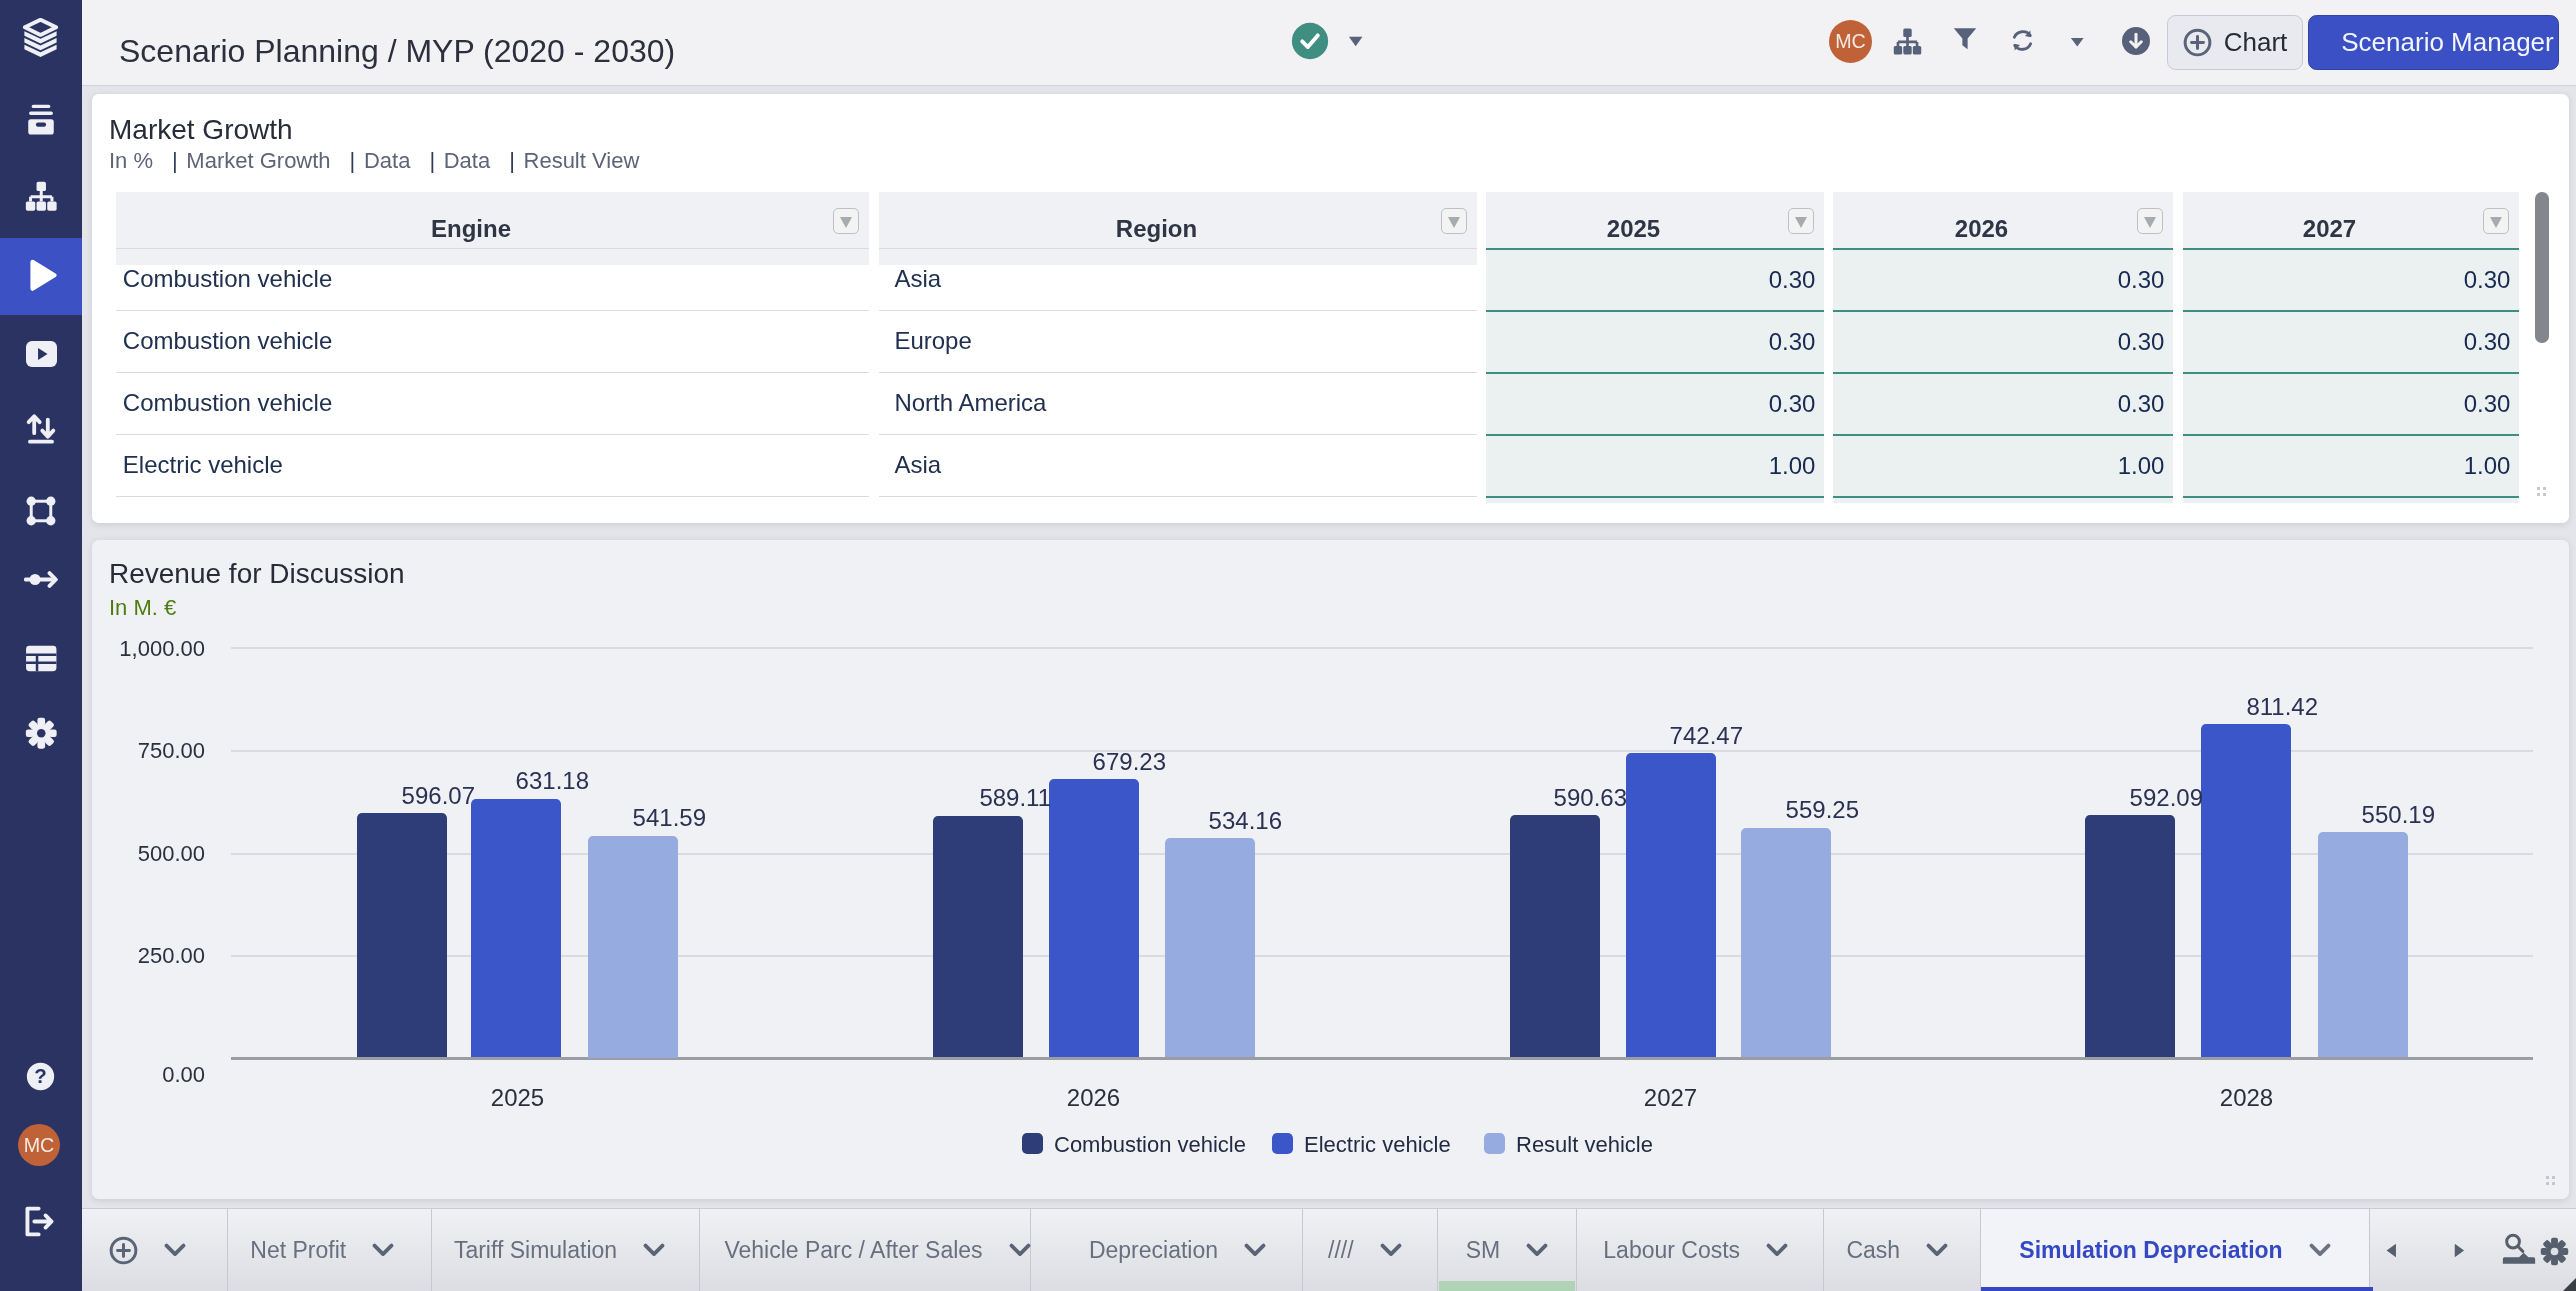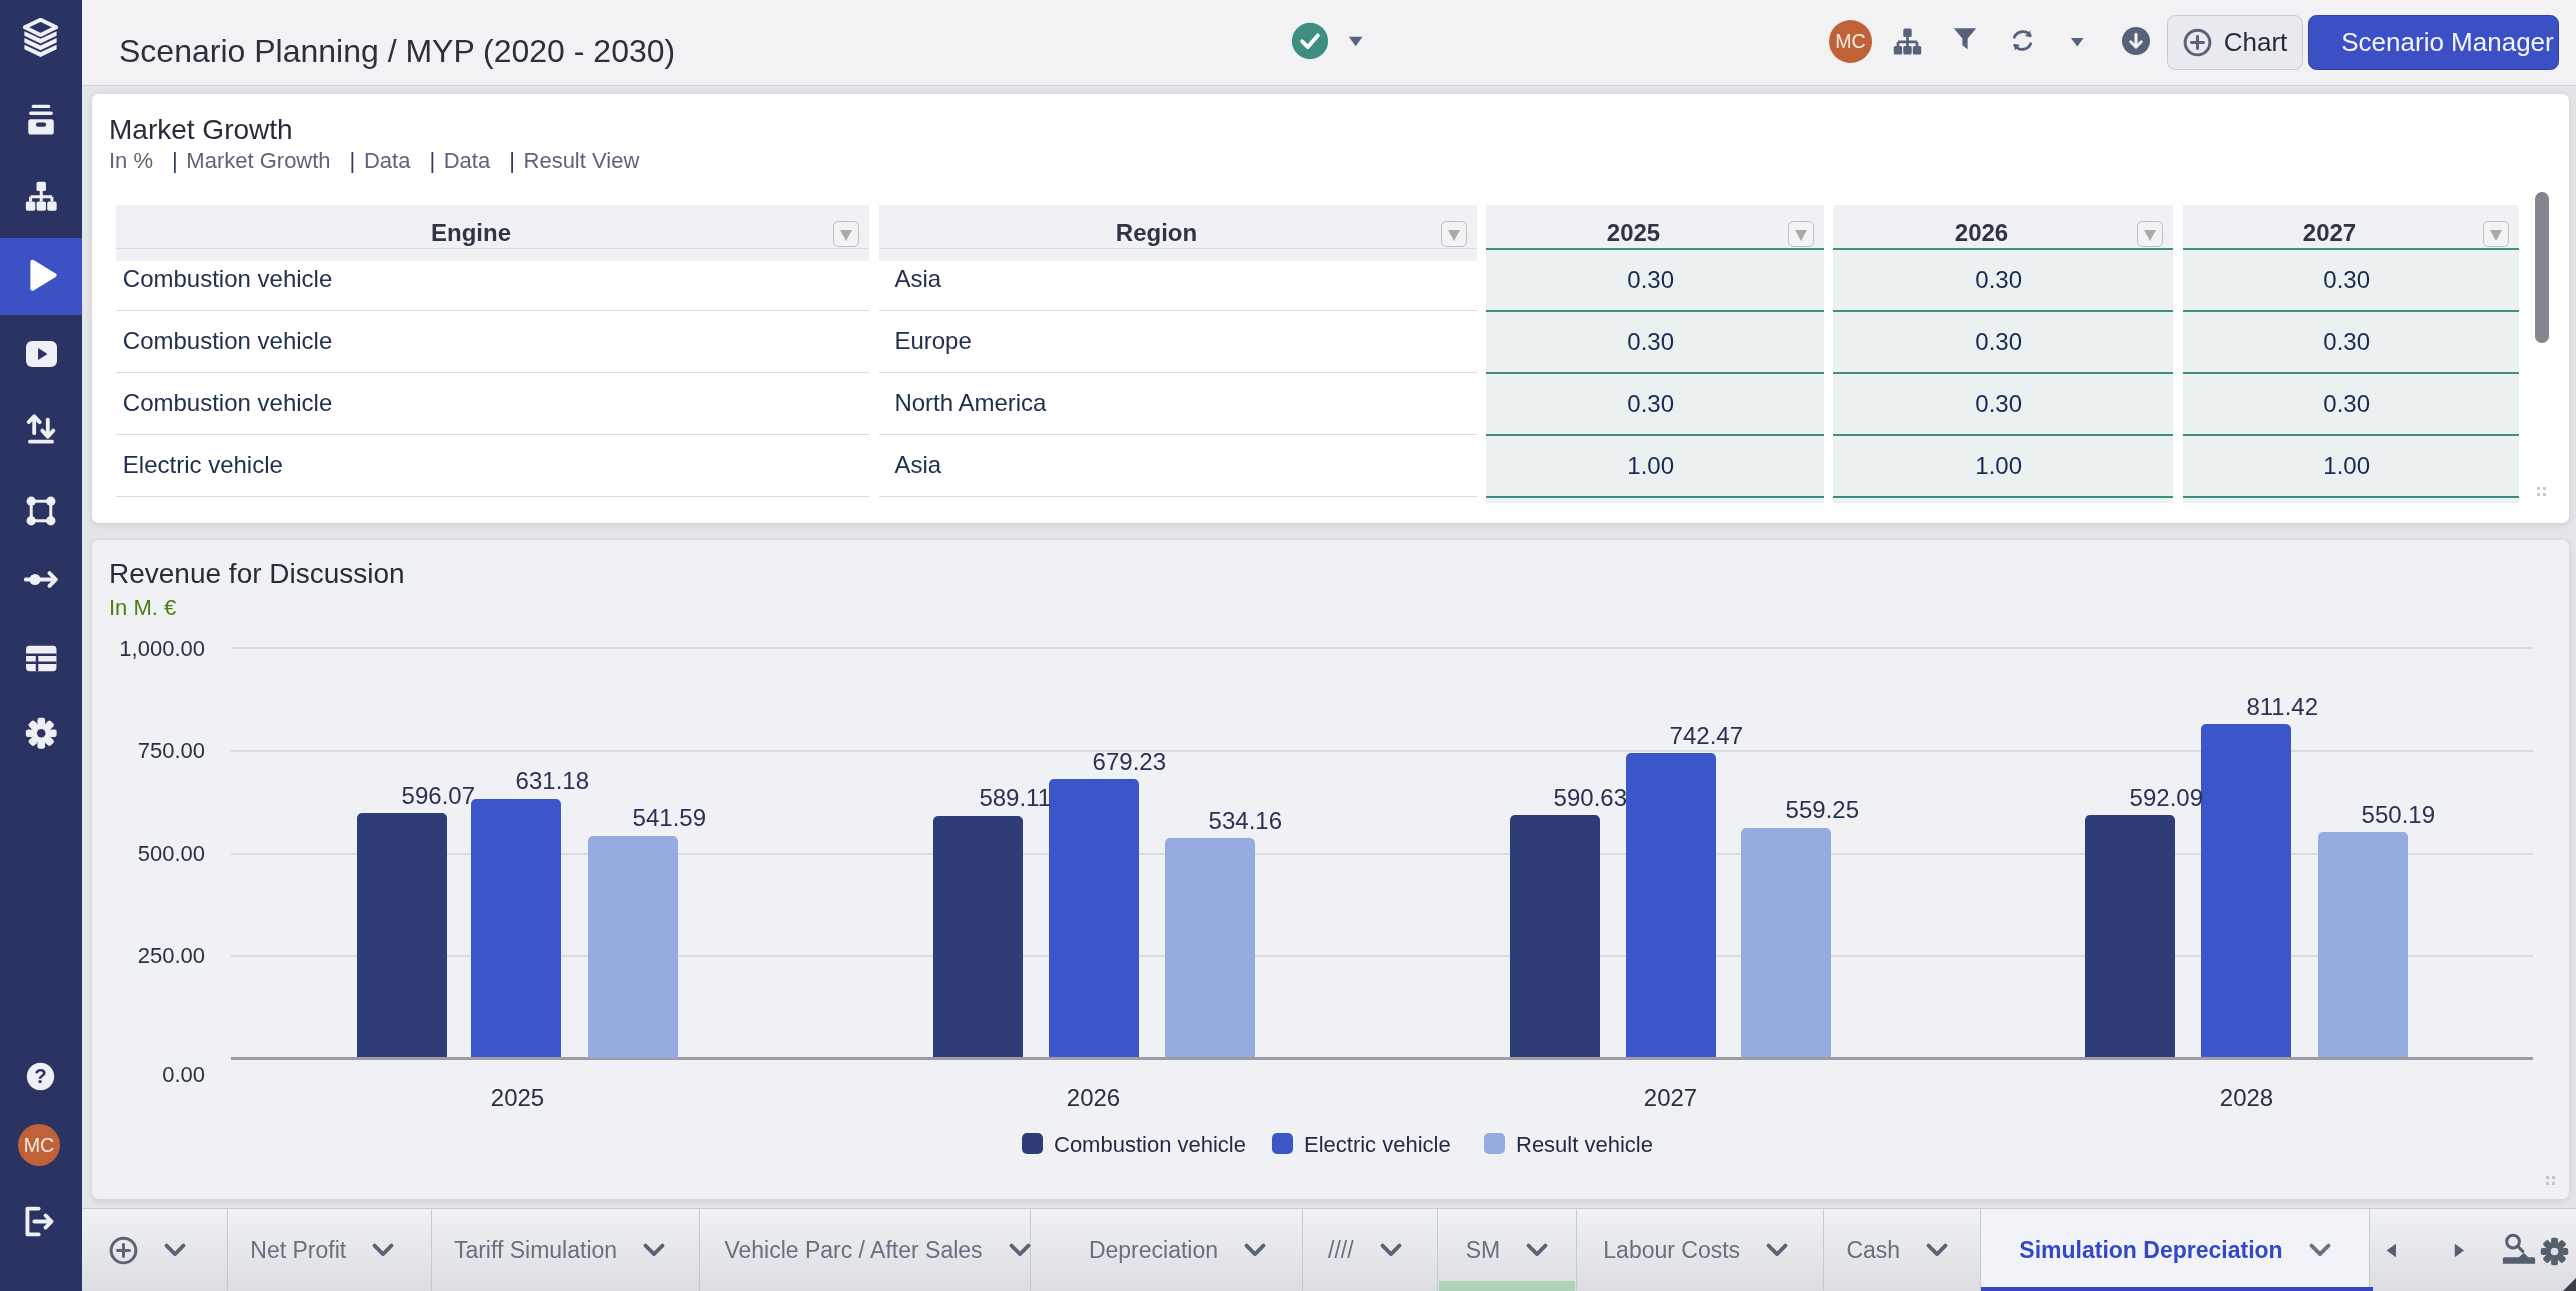--- a/index.html
+++ b/index.html
@@ -28,29 +28,29 @@
   
   .card { position:absolute; border-radius:6.8px; box-shadow:0 1.7px 6.8px rgba(40,45,70,0.12); }
   #card1 { left:92px; top:94px; width:2477px; height:429px; background:#ffffff; }
   #card2 { left:92px; top:540px; width:2477px; height:659px; background:#f0f1f4; }
 
   .ctitle { position:absolute; font-size:28px; line-height:36px; color:#272c38; }
   .csub { position:absolute; font-size:22px; line-height:26px; color:#5d6476; white-space:nowrap; }
   .csub .sep { color:#2e3c5e; margin:0 8.6px 0 19px; }
 
   
-  .th { position:absolute; top:192px; height:56px; background:#f0f1f5; font-size:24px; font-weight:bold; color:#2f3545; display:flex; align-items:center; justify-content:center; padding-right:43px;margin-top:13px; }
+  .th { position:absolute; top:192px; height:73px; background:#f0f1f5; font-size:24px; font-weight:bold; color:#2f3545; display:flex; align-items:center; justify-content:center; padding-right:43px; }
   .th.g { }
   .th.t { }
   .fbtn { position:absolute; right:10.3px; top:16.2px; width:26px; height:26px; background:#f2f3f2; border:1.7px solid #bdc0c3; border-radius:5.1px; display:flex; align-items:center; justify-content:center; }
   .fbtn span { width:0; height:0; border-left:6px solid transparent; border-right:6px solid transparent; border-top:11px solid #a8abae; margin-top:1.7px; }
   .col { position:absolute; top:248px; }
   .cell { height:62px; font-size:24px; color:#20304f; line-height:60px; border-top:1.7px solid #d9dbe0; padding-left:6.8px; white-space:nowrap; }
   .vcol { position:absolute; top:248px; background:#eaf1f0; }
-  .vcell { height:62px; font-size:24px; color:#182a52; line-height:59px; border-top:2.6px solid #3f8e82; text-align:center; padding-right:8.6px; }
+  .vcell { height:62px; font-size:24px; color:#182a52; line-height:59px; border-top:2.6px solid #3f8e82; text-align:right; padding-right:8.6px; }
   .cend { height:1.7px; border-top:1.7px solid #d9dbe0; }
   .vend { height:6.8px; border-top:2.6px solid #3f8e82; }
   #tscroll { left:2535px; top:192px; width:13.7px; height:151px; background:#83868d; border-radius:6.8px; }
   .grip { width:9.4px; height:9.4px; opacity:0.8; }
   .grip div { width:3.4px; height:3.4px; background:#b9bcc2; box-shadow:6px 0 #b9bcc2, 0 6px #b9bcc2, 6px 6px #b9bcc2; }
 
   
   .gl { position:absolute; left:231px; width:2302px; height:1.7px; background:#dadbe0; }
   #axis { position:absolute; left:231px; top:1057px; width:2302px; height:3.4px; background:#9b9da3; }
   .ylab { position:absolute; left:51px; width:154px; text-align:right; font-size:22px; line-height:27px; color:#2b3040; }

